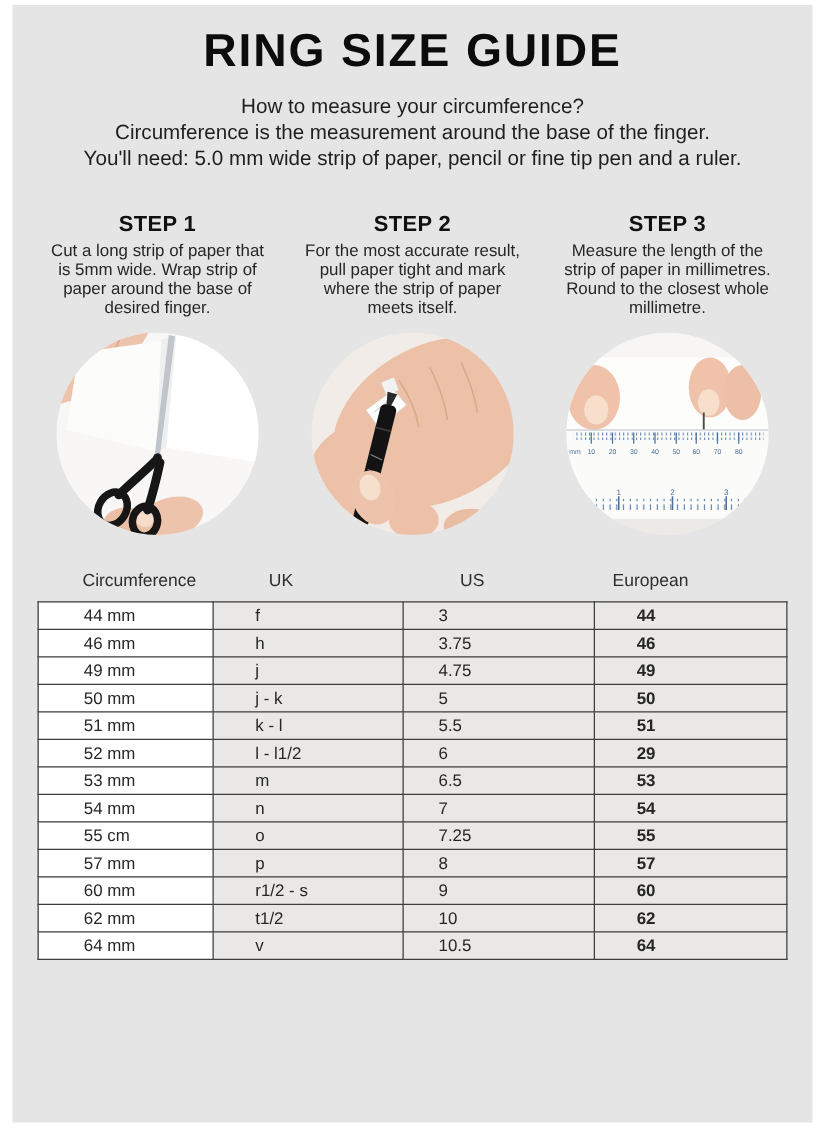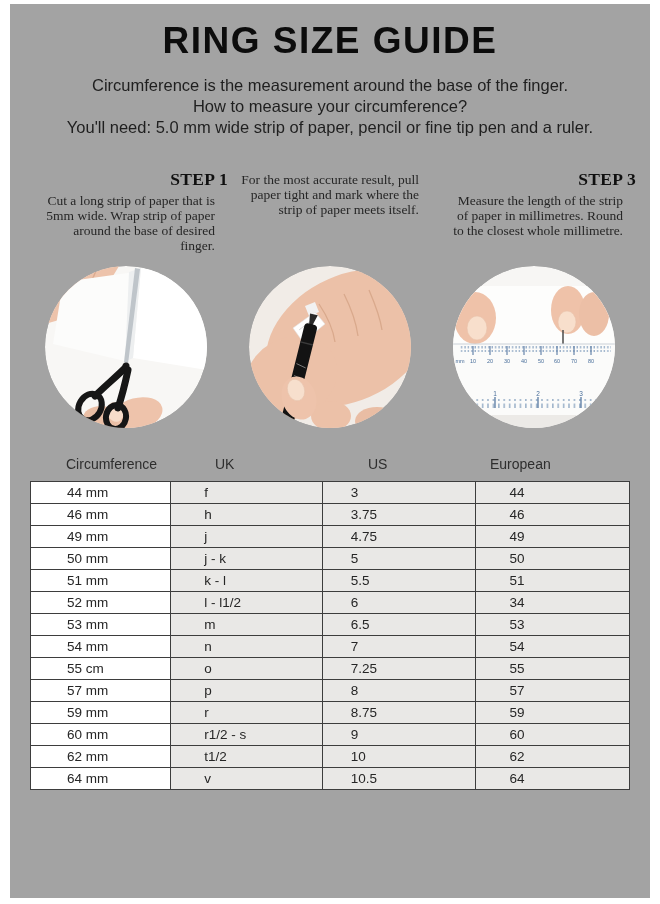--- a/index.html
+++ b/index.html
@@ -1,27 +1,27 @@
 <!DOCTYPE html>
 <html><head>
 <meta charset="utf-8">
 <style>
   * { margin:0; padding:0; box-sizing:border-box; }
   body { background:#ffffff; font-family:"Liberation Sans", sans-serif; }
   .page { position:relative; width:660px; height:904px; background:#ffffff; overflow:hidden; }
-  .card { position:absolute; left:10px; right:10px; top:4px; bottom:6px; background:#a3a3a3; }
+  .card { position:absolute; left:10px; right:10px; top:4px; bottom:6px; background:#e5e5e5; }
 
   .title { padding-top:16px; text-align:center; font-size:37px; font-weight:800;
            letter-spacing:1.5px; color:#0c0c0c; }
 
   .intro { margin-top:13px; text-align:center; font-size:16.5px; line-height:21px; color:#1f1f1f; }
 
   .steps-row, .circles-row { display:flex; justify-content:center; }
   .steps-row { margin-top:31px; }
-  .step-col { width:204px; text-align:right;font-family:Liberation Serif, serif; }
+  .step-col { width:204px; text-align:center; }
   .step-title { font-size:17.5px; font-weight:800; color:#101010; letter-spacing:0.3px; }
   .step-text { margin:3px auto 0; width:178px; font-size:13.5px; line-height:15px; color:#262626; }
 
   .circles-row { margin-top:13px; }
   .circle-col { width:204px; display:flex; justify-content:center; }
   .photo-circle { width:162px; height:162px; border-radius:50%; overflow:hidden; }
   .photo-circle svg { display:block; }
 
   .table-wrap { width:600px; margin:28px auto 0; }
   .size-header { display:flex; font-size:14px; color:#2e2e2e; padding-bottom:9px; }
@@ -29,42 +29,43 @@
   .size-header .h1 { width:148px; padding-left:33px; }
   .size-header .h2 { width:150px; padding-left:38px; }
   .size-header .h3 { width:150px; padding-left:10px; }
 
   table.size-table { width:600px; border-collapse:collapse; table-layout:fixed; }
   table.size-table td { height:22px; font-size:13.5px; color:#262626;
                         border:1px solid #3d3d3d; white-space:nowrap; }
   td.c0 { width:137px; background:#ffffff; padding-left:36px; }
   td.c1 { width:148px; background:#e9e8e6; padding-left:33px; }
   td.c2 { width:150px; background:#e9e8e6; padding-left:28px; }
-  td.c3 { width:150px; background:#e9e8e6; padding-left:33px; }
+  td.c3 { width:150px; background:#e9e8e6; padding-left:33px;font-weight:bold; }
 </style>
 </head>
 <body>
 
 <div class="page">
   <div class="card">
 
     <div class="title">RING SIZE GUIDE</div>
 
     <div class="intro">
+      <div>How to measure your circumference?</div>
       <div>Circumference is the measurement around the base of the finger.</div>
-      <div>How to measure your circumference?</div>
       <div>You'll need: 5.0 mm wide strip of paper, pencil or fine tip pen and a ruler.</div>
     </div>
 
     <div class="steps-row">
       <div class="step-col">
         <div class="step-title">STEP 1</div>
         <div class="step-text">Cut a long strip of paper that is 5mm wide. Wrap strip of paper around the base of desired finger.</div>
       </div>
       <div class="step-col">
+        <div class="step-title">STEP 2</div>
         <div class="step-text">For the most accurate result, pull paper tight and mark where the strip of paper meets itself.</div>
       </div>
       <div class="step-col">
         <div class="step-title">STEP 3</div>
         <div class="step-text">Measure the length of the strip of paper in millimetres. Round to the closest whole millimetre.</div>
       </div>
     </div>
 
     <div class="circles-row">
 
@@ -228,21 +229,21 @@
             <tr>
               <td class="c0">51 mm</td>
               <td class="c1">k - l</td>
               <td class="c2">5.5</td>
               <td class="c3">51</td>
             </tr>
             <tr>
               <td class="c0">52 mm</td>
               <td class="c1">l - l1/2</td>
               <td class="c2">6</td>
-              <td class="c3">34</td>
+              <td class="c3">29</td>
             </tr>
             <tr>
               <td class="c0">53 mm</td>
               <td class="c1">m</td>
               <td class="c2">6.5</td>
               <td class="c3">53</td>
             </tr>
             <tr>
               <td class="c0">54 mm</td>
               <td class="c1">n</td>
@@ -255,26 +256,20 @@
               <td class="c2">7.25</td>
               <td class="c3">55</td>
             </tr>
             <tr>
               <td class="c0">57 mm</td>
               <td class="c1">p</td>
               <td class="c2">8</td>
               <td class="c3">57</td>
             </tr>
             <tr>
-              <td class="c0">59 mm</td>
-              <td class="c1">r</td>
-              <td class="c2">8.75</td>
-              <td class="c3">59</td>
-            </tr>
-            <tr>
               <td class="c0">60 mm</td>
               <td class="c1">r1/2 - s</td>
               <td class="c2">9</td>
               <td class="c3">60</td>
             </tr>
             <tr>
               <td class="c0">62 mm</td>
               <td class="c1">t1/2</td>
               <td class="c2">10</td>
               <td class="c3">62</td>

